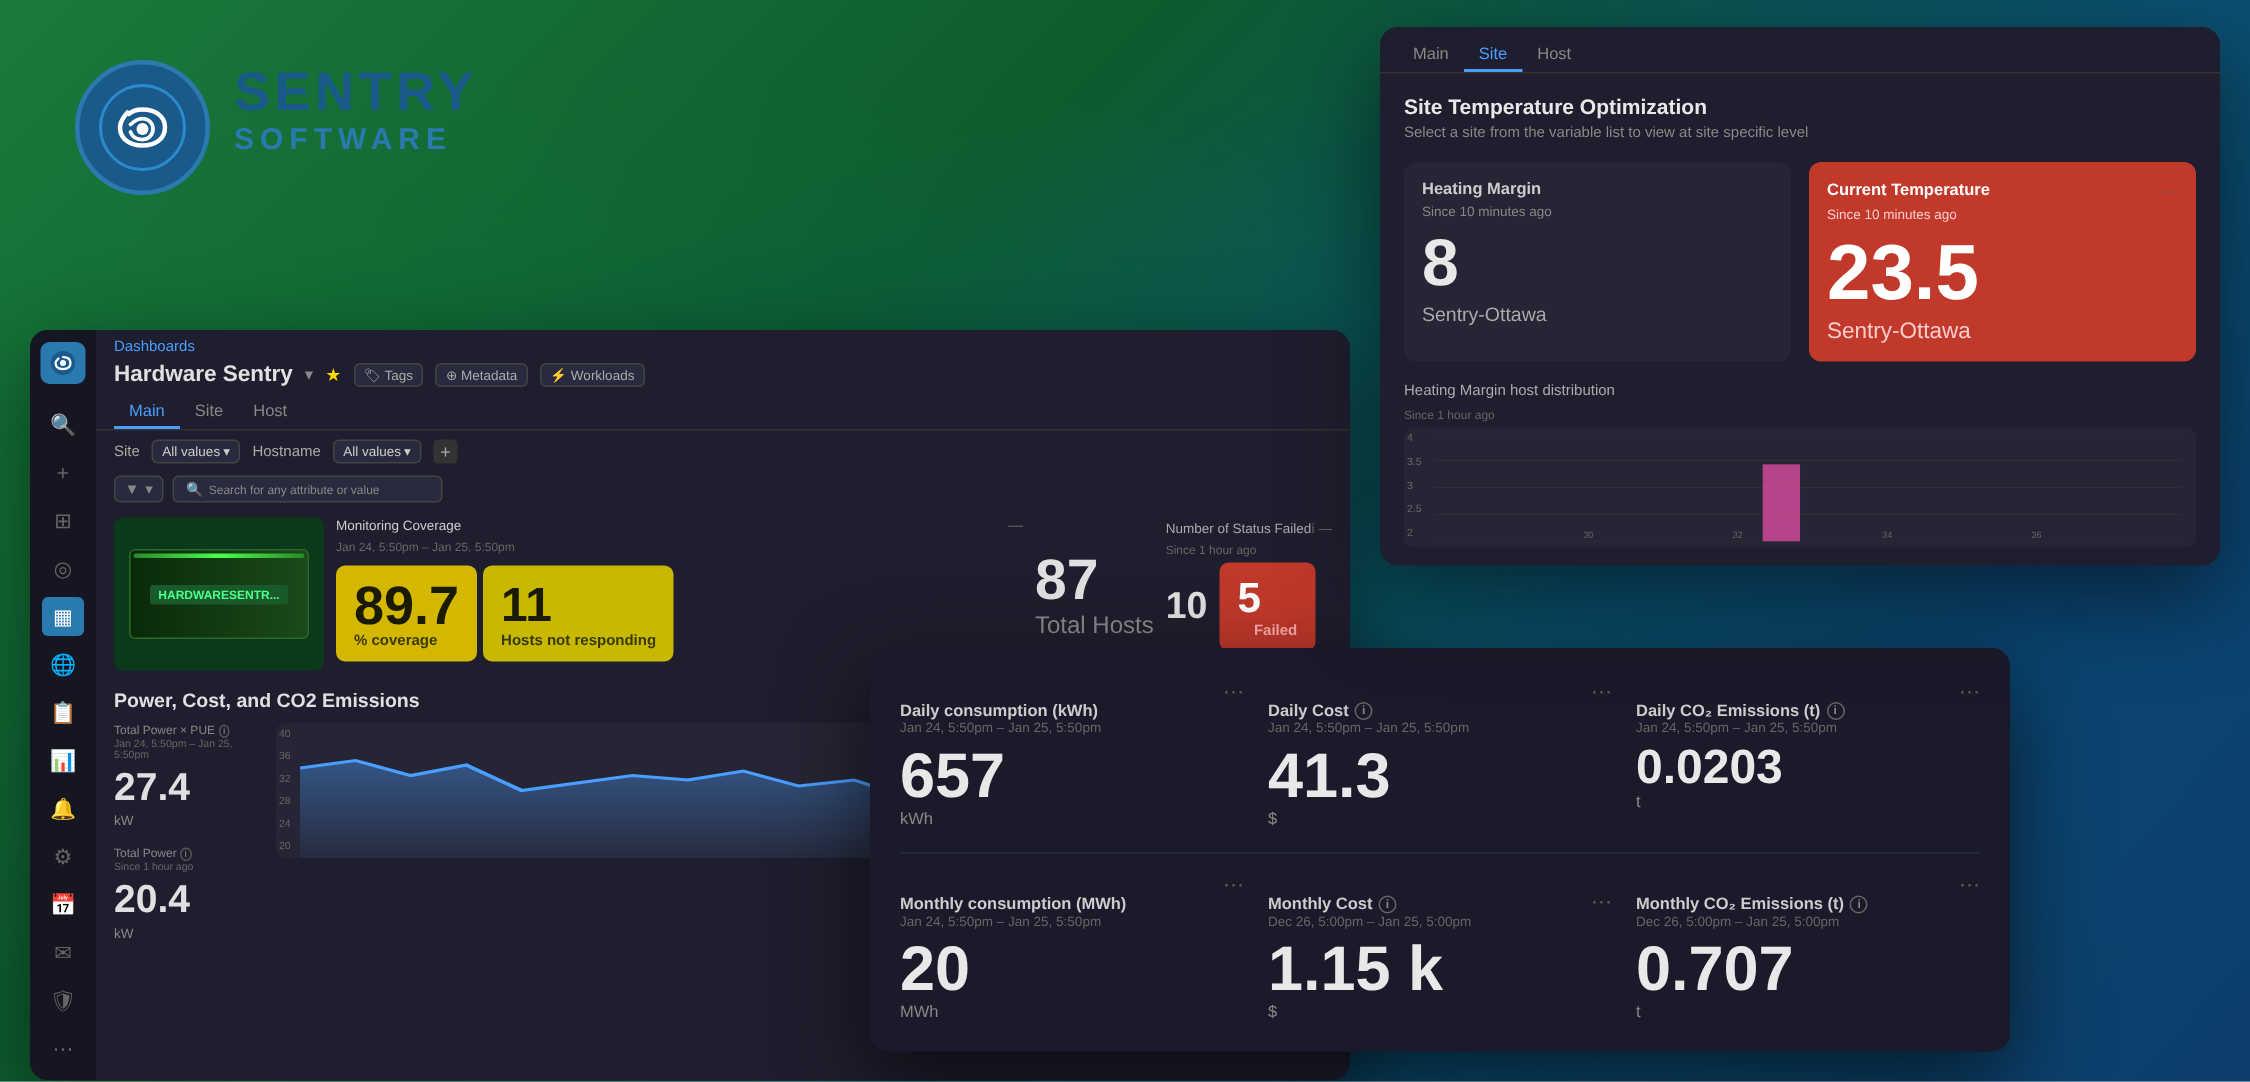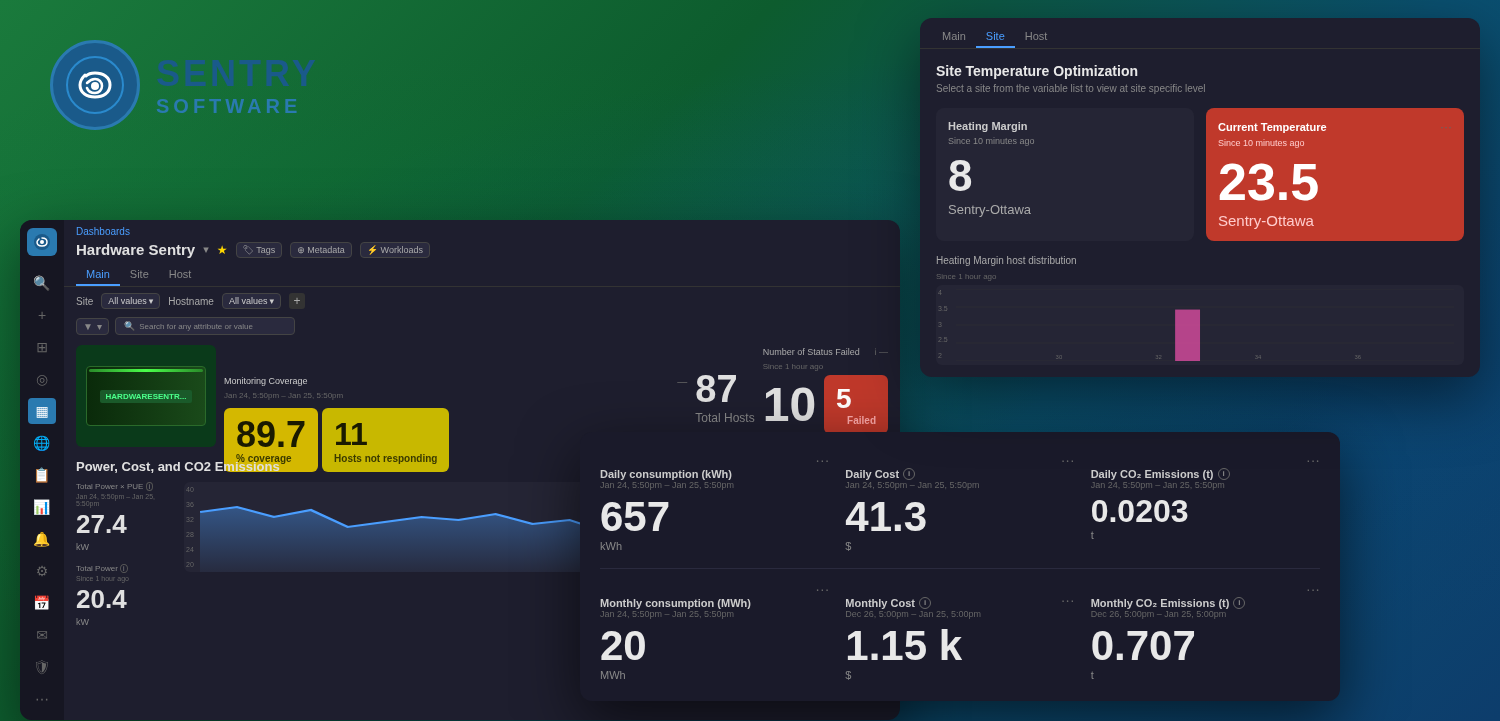--- a/index.html
+++ b/index.html
@@ -11,21 +11,21 @@
       background: linear-gradient(135deg, #1a7a3c 0%, #0d5c2e 30%, #0a4a6b 70%, #0d3d5c 100%);
       position: relative;
     }
 
     
     .logo-area {
       position: absolute;
       top: 40px;
       left: 50px;
       display: flex;
-      align-items: center;
+      align-items: flex-start;
       gap: 16px;
     }
     .logo-circle {
       width: 90px;
       height: 90px;
       border-radius: 50%;
       background: #1a5a8a;
       display: flex;
       align-items: center;
       justify-content: center;
@@ -179,21 +179,21 @@
     }
     .monitoring-panel {
       flex: 1;
       display: flex;
       flex-direction: column;
       gap: 4px;
     }
     .monitoring-header {
       font-size: 9px;
       color: #aaa;
-      display: flex; justify-content: space-between; margin-top: 31px;
+      display: flex; justify-content: space-between;
     }
     .monitoring-title { color: #ccc; font-weight: 500; }
     .big-number-panel {
       display: flex;
       gap: 4px;
     }
     .yellow-panel {
       background: #d4b800;
       border-radius: 6px;
       padding: 8px 12px;
@@ -234,35 +234,35 @@
       display: flex;
       flex-direction: column;
       justify-content: center;
     }
     .total-hosts-panel .th-num {
       font-size: 38px;
       font-weight: 900;
       color: #e0e0e0;
     }
     .total-hosts-panel .th-label {
-      font-size: 12px;
+      font-size: 16px;
       color: #888;
     }
     .status-failed-panel {
       display: flex;
       flex-direction: column;
       gap: 4px;
     }
     .sf-header {
       font-size: 9px;
       color: #aaa;
       display: flex; justify-content: space-between; align-items: center;
     }
     .sf-num {
-      font-size: 48px;
+      font-size: 25px;
       font-weight: 900;
       color: #e0e0e0;
     }
     .red-fail-panel {
       background: #c0392b;
       border-radius: 6px;
       padding: 8px 12px;
       font-size: 28px;
       font-weight: 900;
       color: white;

